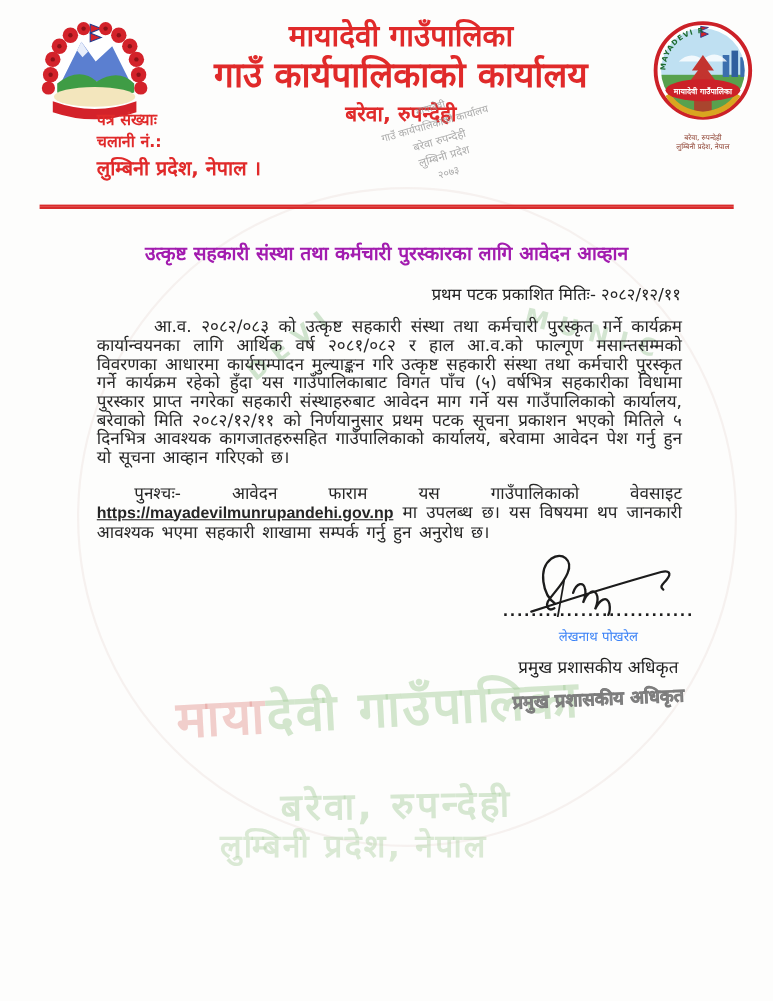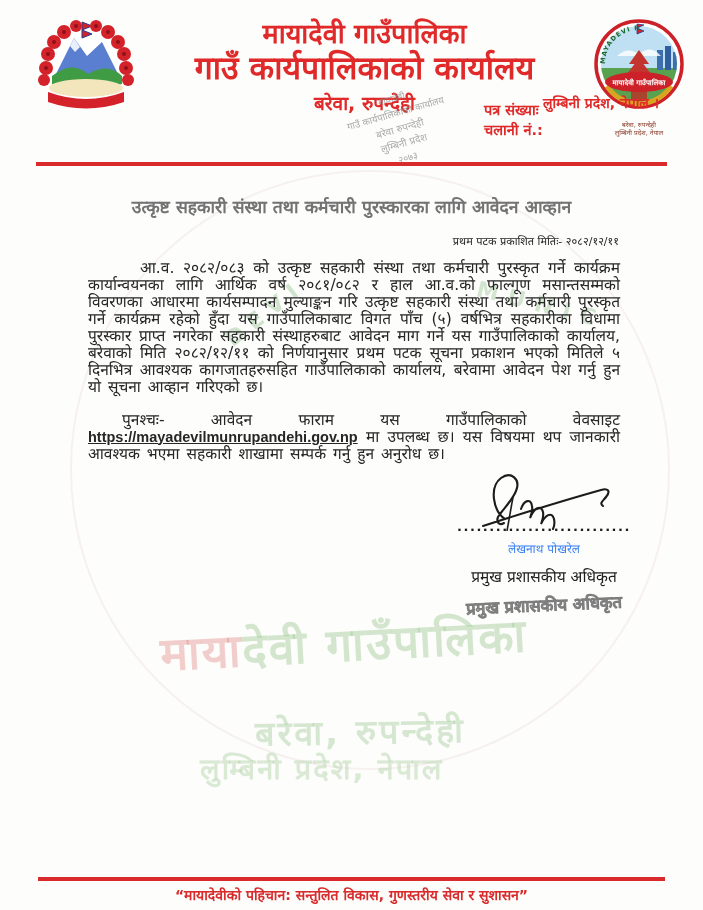--- a/index.html
+++ b/index.html
@@ -27,34 +27,34 @@
     color:rgba(180,212,170,0.48); letter-spacing:2px; white-space:nowrap; }
   
   .content { position:relative; z-index:1; }
   .header { display:flex; align-items:flex-start; padding:16px 12px 0 30px; }
   .logo { flex:0 0 auto; }
   .header-center { flex:1 1 auto; text-align:center; padding-top:2px; }
   .muni-name  { color:#e02a2a; font-weight:bold; font-size:27px; line-height:1.15; }
   .office-name{ color:#e02a2a; font-weight:bold; font-size:32px; line-height:1.2; }
   .addr       { color:#e02a2a; font-weight:bold; font-size:19px; margin-top:3px; }
   .seal-caption { text-align:center; font-size:6.5px; color:#8a3b2a; line-height:1.25; margin-top:1px; }
-  .meta-row { display:flex; justify-content:flex-end; align-items:flex-start;
-    padding:2px 44px 0 88px; margin-top:-46px; }
+  .meta-row { display:flex; justify-content:center; align-items:flex-start;
+    padding:2px 44px 0 88px; margin-top:-46px;flex-direction:column; }
   .meta-left { color:#e02a2a; font-weight:bold; font-size:14.5px; line-height:1.35; padding-top:8px; }
-  .meta-right { color:#e02a2a; font-weight:bold; font-size:14px; }
+  .meta-right { color:#e02a2a; font-weight:bold; font-size:18px; }
   .received-stamp { position:absolute; left:300px; top:92px; width:200px; text-align:center;
     transform:rotate(-16deg); color:#8f8f8f; opacity:0.75; line-height:1.55; z-index:2; }
   .received-stamp .s1 { font-size:9px; }
   .received-stamp .s2 { font-size:9.5px; }
   .received-stamp .s3 { font-size:10px; }
   .rule { margin:0 36px; height:3px; border-top:2.5px solid #d92b2b; border-bottom:2px solid #d92b2b; }
   .rule-top { margin-top:22px; }
   .notice-title { text-align:center; font-weight:bold; font-size:17.5px; line-height:1.95;
-    margin:24px 70px 0 70px; color:#737373; }
-  .pub-date { text-align:right; margin:8px 84px 0 0; font-size:11px; color:#222; }
+    margin:24px 70px 0 70px; color:#a21caf; }
+  .pub-date { text-align:right; margin:8px 84px 0 0; font-size:15px; color:#222; }
   .body-text { margin:12px 83px 0 88px; font-size:15.5px; line-height:17px;
     text-align:justify; color:#262626; word-spacing:2px; }
   .para1 { text-indent:52px; }
   .para2-line1 { display:block; padding-left:34px; text-align:justify; text-align-last:justify;
     margin-top:16px; }
   .para2-rest { display:block; }
   .para2-rest a { color:#262626; font-family:"Liberation Sans","DejaVu Sans",sans-serif;
     font-size:14.5px; font-weight:bold; }
   .sig-block { width:230px; margin:6px 44px 0 auto; text-align:center; position:relative; }
   .sig-svg { display:block; margin:0 auto -12px auto; }
@@ -200,18 +200,14 @@
         <path d="M36 50 C24 42 20 18 32 9 C42 2 52 10 47 22 C43 32 34 40 29 48 C27 53 30 57 35 54 M52 40 c3 -9 10 -11 11 -3 c1 5 -1 9 -2 12 c4 -10 11 -14 13 -6 c1 5 -1 9 -2 12 c4 -9 11 -13 13 -5 c1 5 0 8 -1 10 M14 57 C48 46 100 30 132 21 c7 -2 10 1 5 7 c-3 4 -7 6 -3 9" stroke="#1c1c1c" stroke-width="2.1" fill="none" stroke-linecap="round"></path>
         <path d="M44 28 L38 62" stroke="#1c1c1c" stroke-width="1.6" fill="none"></path>
       </svg>
       <div class="sig-dots">...........................</div>
       <div class="sig-name">लेखनाथ पोखरेल</div>
       <div class="sig-desig">प्रमुख प्रशासकीय अधिकृत</div>
       <div class="sig-stamp">प्रमुख प्रशासकीय अधिकृत</div>
     </div>
   </div>
 
-  <div class="footer">
-    <div class="rule"></div>
-    <div class="slogan">“मायादेवीको पहिचान: सन्तुलित विकास, गुणस्तरीय सेवा र सुशासन”</div>
-  </div>
 
 </div>
 
 </body></html>

